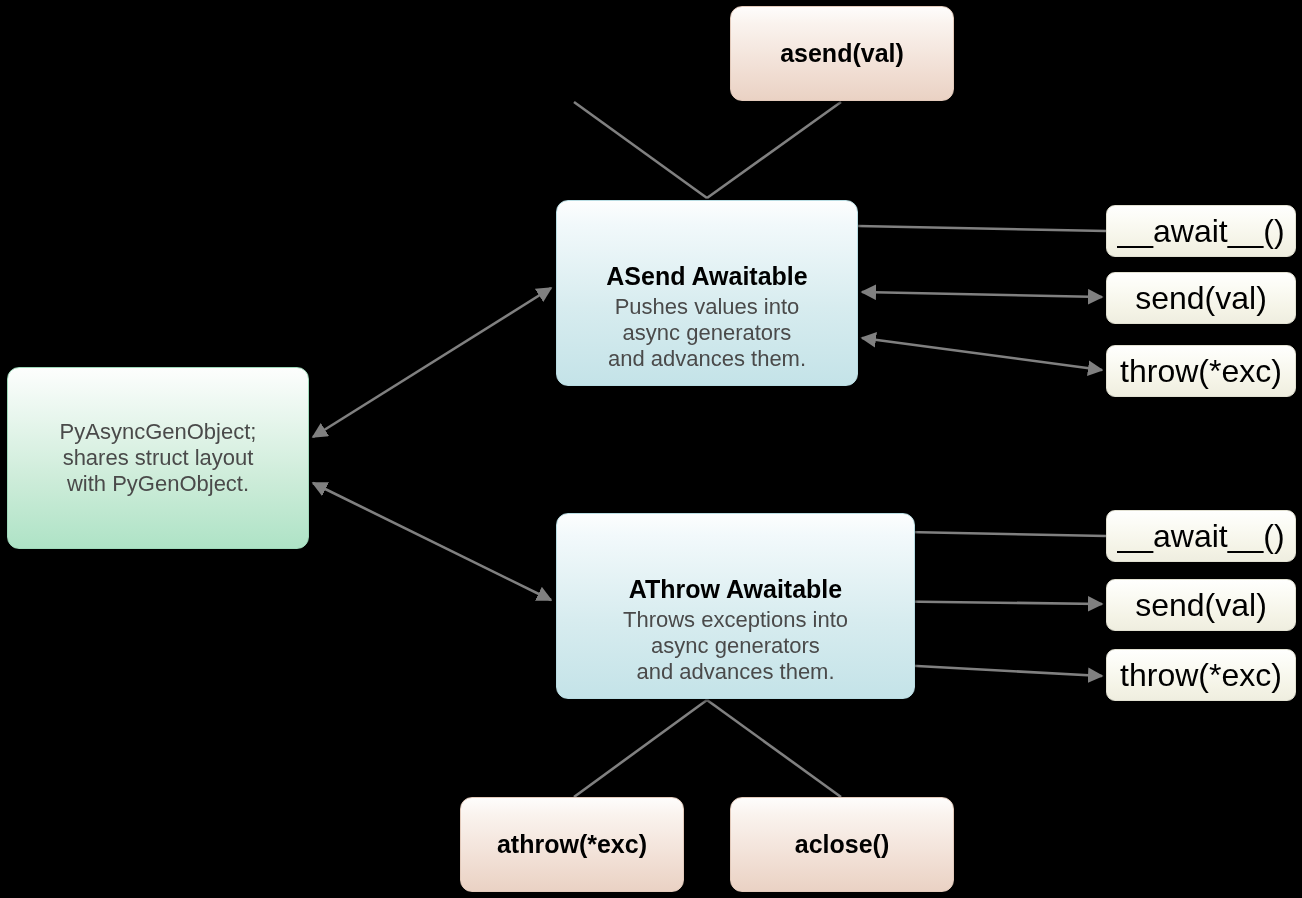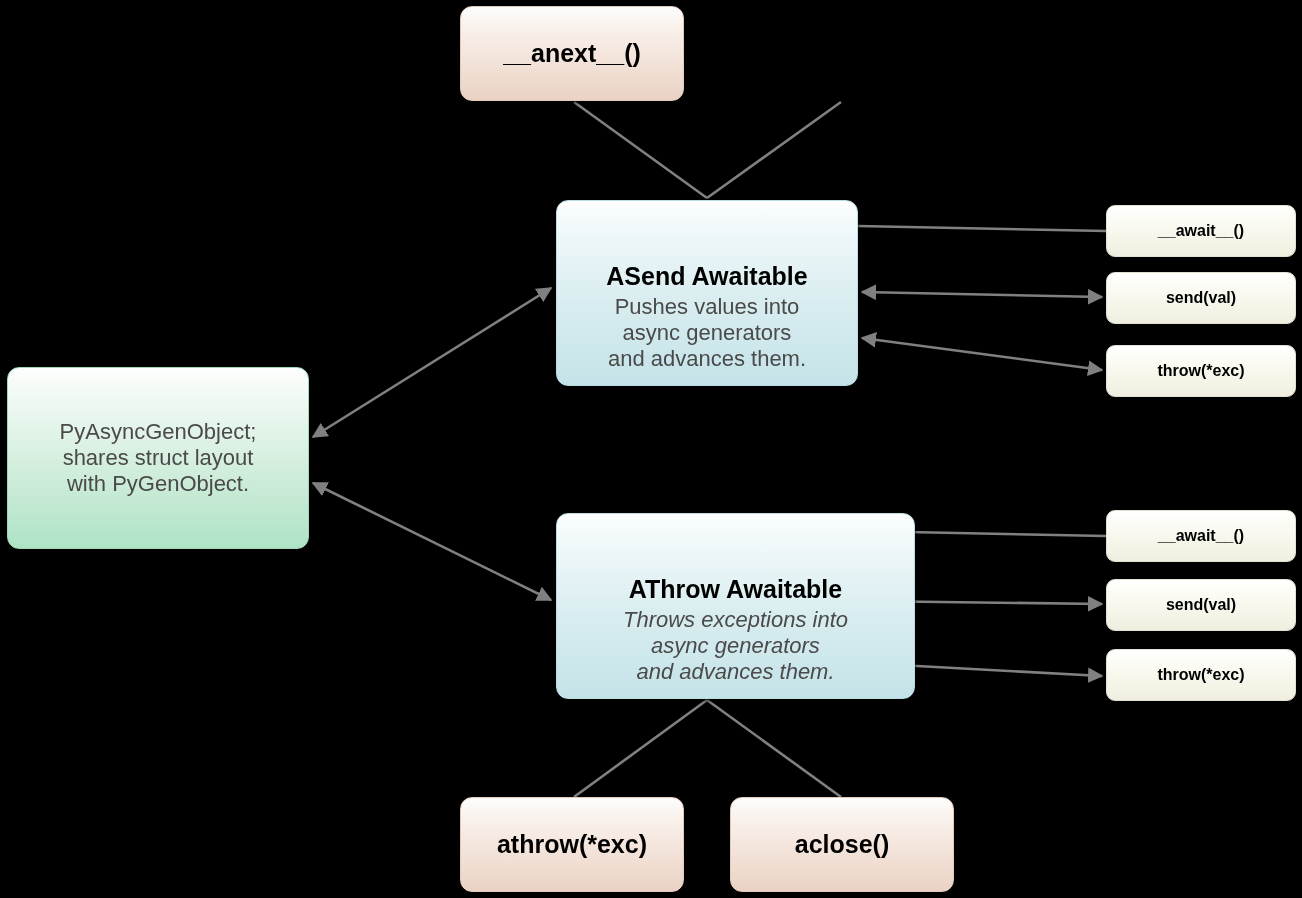--- a/index.html
+++ b/index.html
@@ -67,22 +67,22 @@
   }
   .node.api .node-title { font-size: 25px; }
 
   
   .node.slot {
     background: linear-gradient(to bottom, #fffffe 0%, #fbfbf4 30%, #f4f3e6 75%, #efeee0 100%);
     border: 1px solid #e2e1d2;
     border-radius: 9px;
   }
   .node.slot .node-title {
-    font-size: 16px;
-    font-weight: bold;
+    font-size: 32px;
+    font-weight: normal;
     text-align: center;
   }
 </style>
 </head>
 <body>
 
 <div id="canvas">
 
   <svg id="edges" viewBox="0 0 1302 898" xmlns="http://www.w3.org/2000/svg">
     <defs>
@@ -124,29 +124,29 @@
 
   <div class="node awaitable" style="left:556px; top:200px; width:302px; height:186px;">
     <div class="node-title">ASend Awaitable</div>
     <div class="node-desc" style="white-space: pre-line;">Pushes values into
 async generators
 and advances them.</div>
   </div>
 
   <div class="node awaitable" style="left:556px; top:513px; width:359px; height:186px;">
     <div class="node-title">AThrow Awaitable</div>
-    <div class="node-desc" style="white-space: pre-line; font-style: italic;">Throws exceptions into
+    <div class="node-desc" style="white-space: pre-line;">Throws exceptions into
 async generators
 and advances them.</div>
   </div>
 
-  <div class="node api" style="left:460px; top:6px; width:224px; height:95px;">
-    <div class="node-title">__anext__()</div>
+
+  <div class="node api" style="left:730px; top:6px; width:224px; height:95px;">
+    <div class="node-title">asend(val)</div>
   </div>
-
 
   <div class="node api" style="left:730px; top:797px; width:224px; height:95px;">
     <div class="node-title">aclose()</div>
   </div>
 
   <div class="node api" style="left:460px; top:797px; width:224px; height:95px;">
     <div class="node-title">athrow(*exc)</div>
   </div>
 
   <div class="node slot" style="left:1106px; top:205px; width:190px; height:52px;">

